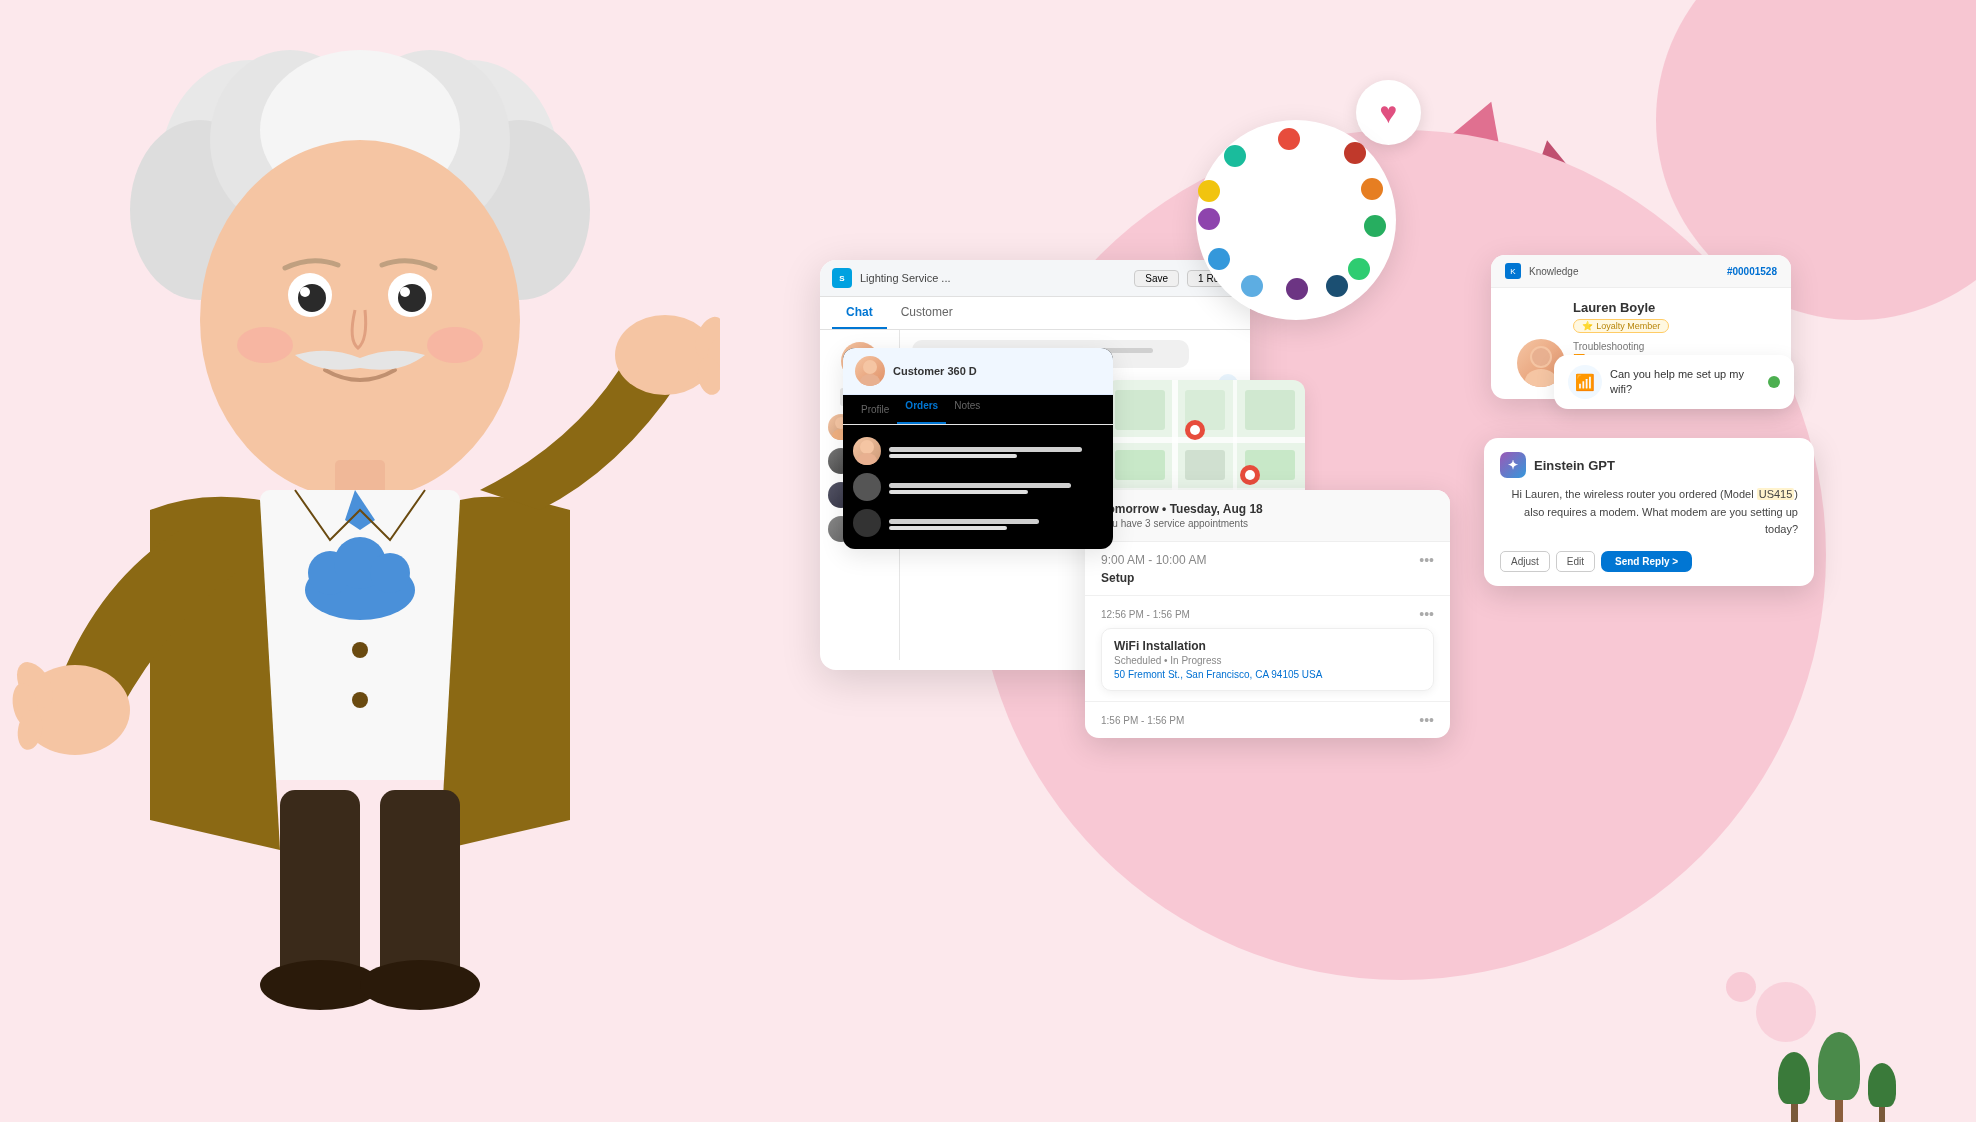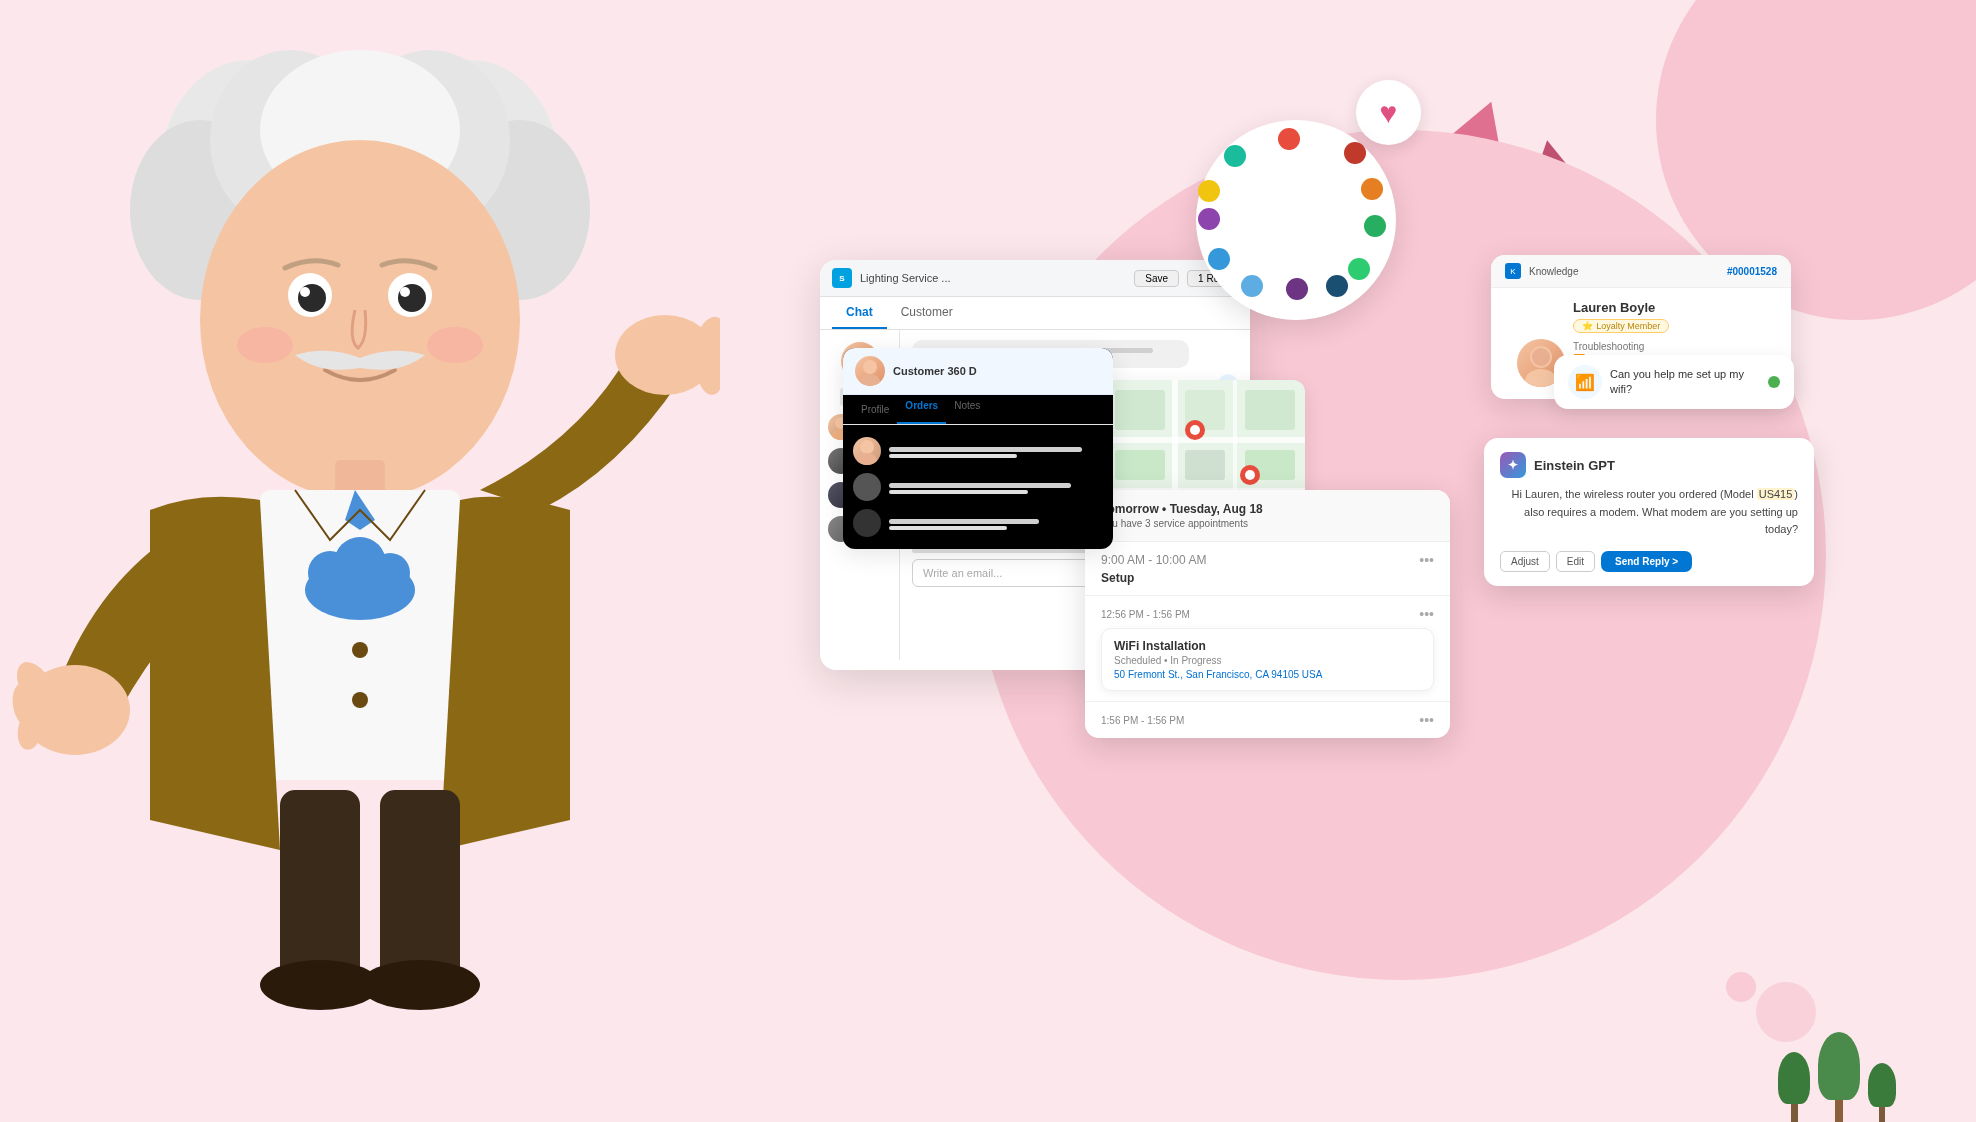--- a/index.html
+++ b/index.html
@@ -267,25 +267,20 @@
           <div style="height:5px;background:#b8d8f0;border-radius:3px;margin:2px 0;width:60%;"></div>
           <div style="height:5px;background:#b8d8f0;border-radius:3px;margin:2px 0;width:80%;"></div>
         </div>
         <div style="width:8px;height:8px;background:#ccc;border-radius:50%;display:inline-block;margin-right:80%;"></div>
       </div>
 
       <div style="margin-top:6px;">
         <div style="border:1px solid #d0d0d0;border-radius:6px;padding:7px 10px;font-size:11px;color:#aaa;background:white;width:100%;">Type a message...</div>
       </div>
 
-      <div style="margin-top:10px;">
-        <span style="font-size:10px;color:#888;display:block;">Email</span>
-        <div style="height:5px;background:#e0e0e0;border-radius:3px;margin:3px 0;width:55%;"></div>
-        <div style="border:1px solid #d0d0d0;border-radius:6px;padding:7px 10px;font-size:11px;color:#aaa;background:white;width:100%;margin-top:6px;">Write an email...</div>
-      </div>
     </div>
   </div>
 </div>
 
 <div style="position:absolute;top:348px;left:843px;width:270px;background:#000000;border-radius:12px;box-shadow:0 6px 24px rgba(0,0,0,0.1);z-index:12;overflow:hidden;">
   <div style="padding:8px 12px;background:#f0f7ff;border-bottom:1px solid #e0ecff;display:flex;align-items:center;gap:8px;">
     <div style="width:30px;height:30px;border-radius:50%;background:linear-gradient(135deg,#f5c5a3,#e09066);overflow:hidden;">
       <svg width="30" height="30" viewBox="0 0 30 30">
           <circle cx="15" cy="11" r="7" fill="#f5c5a3"></circle>
           <ellipse cx="15" cy="26" rx="10" ry="8" fill="#e8b090"></ellipse>

